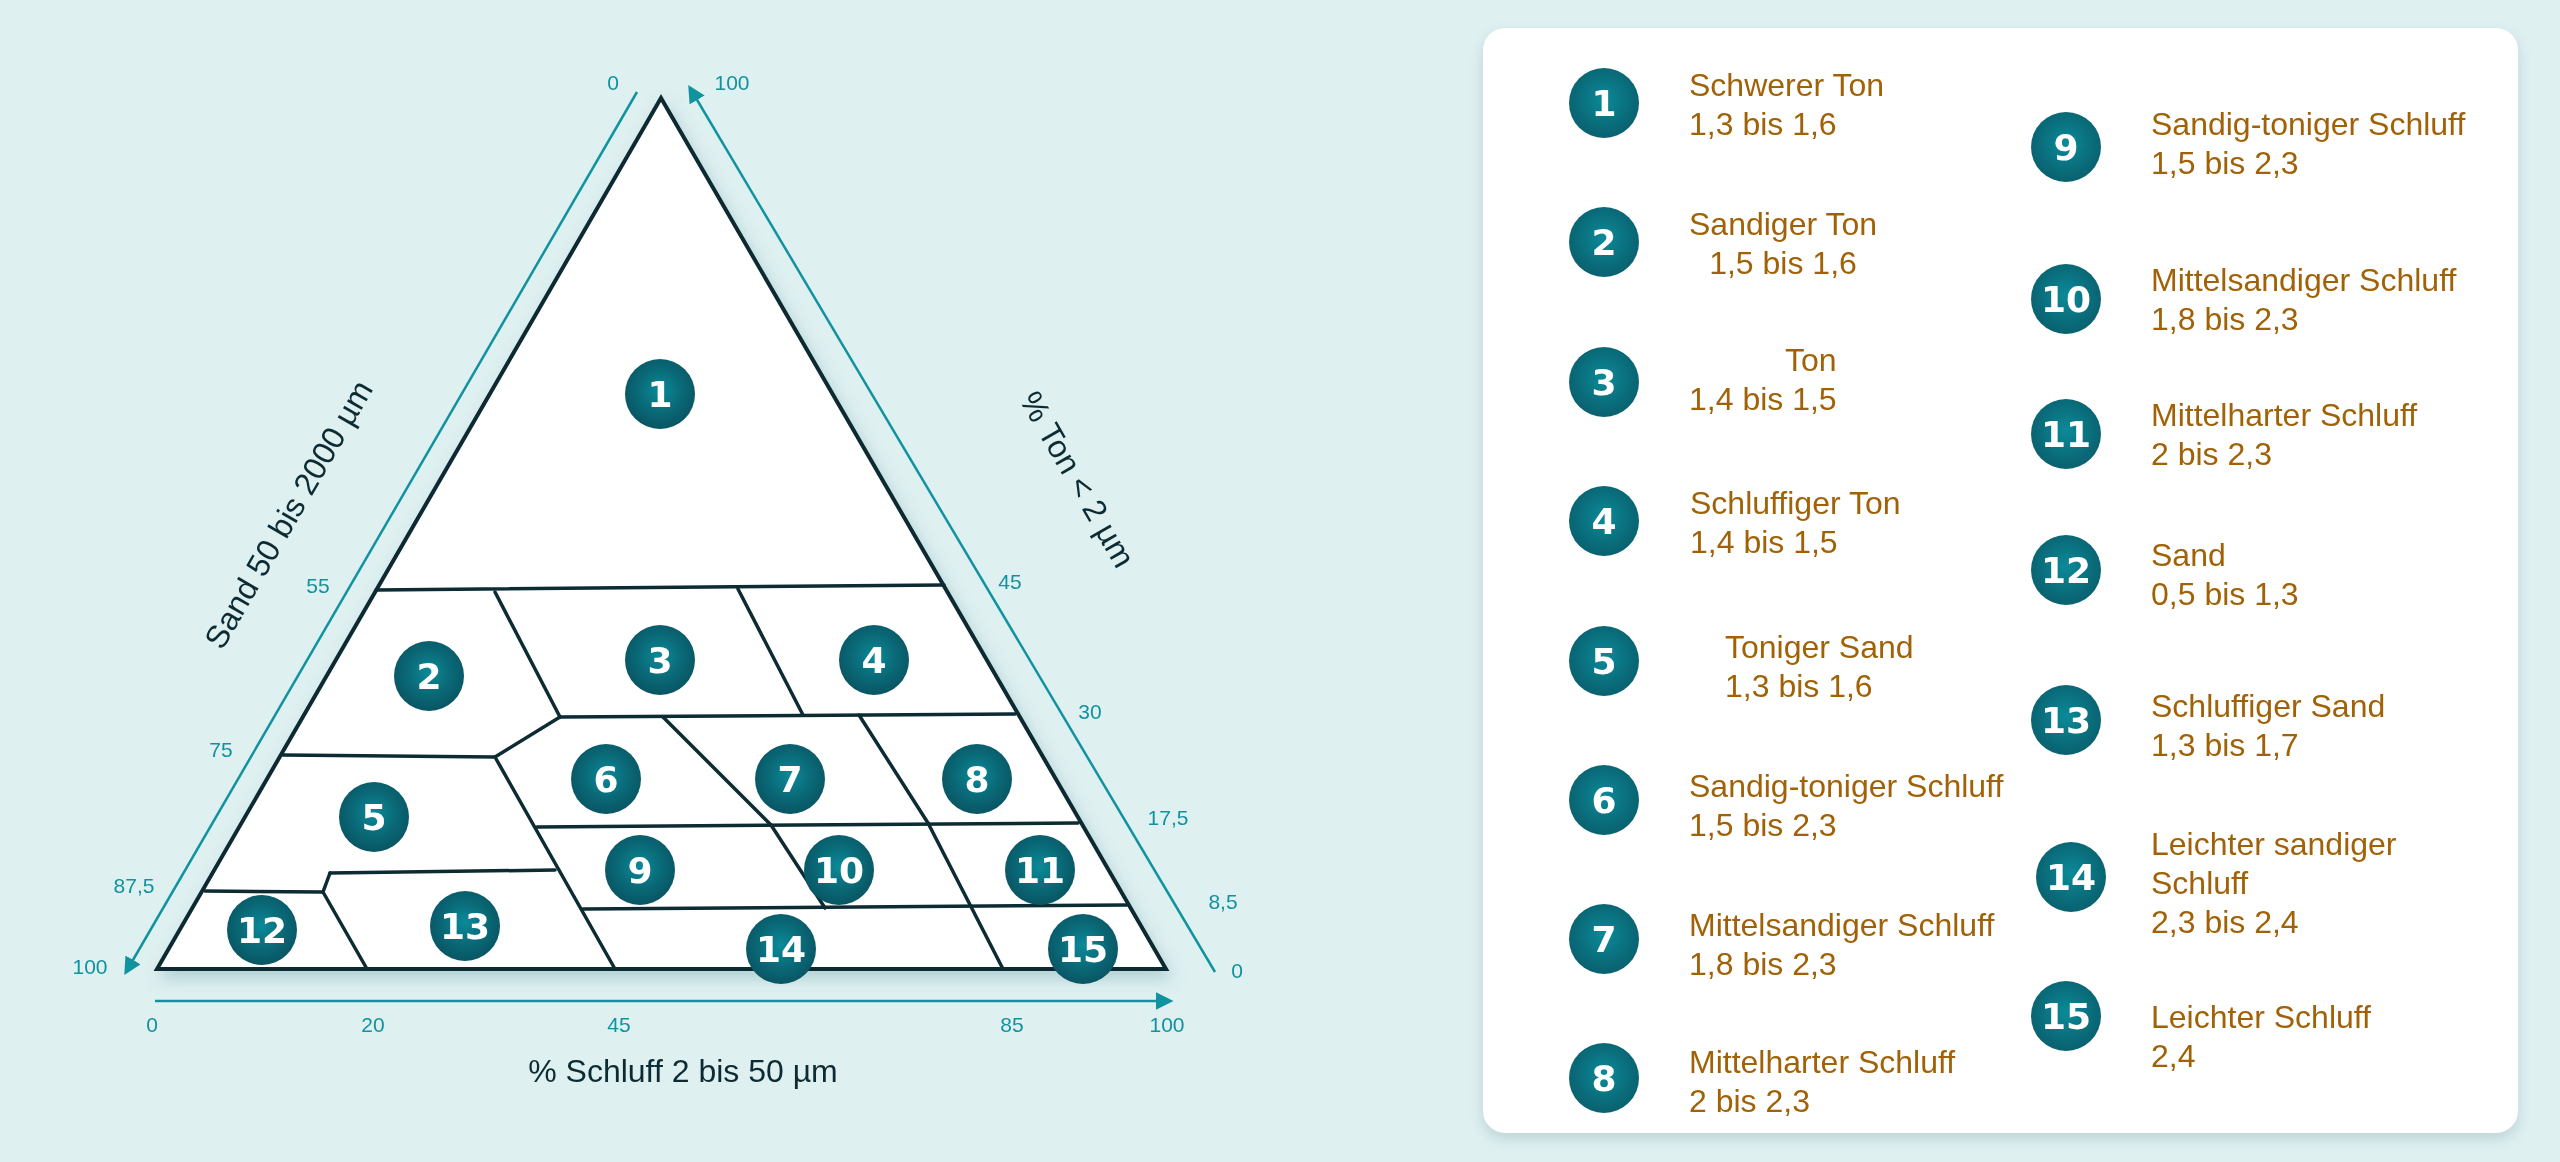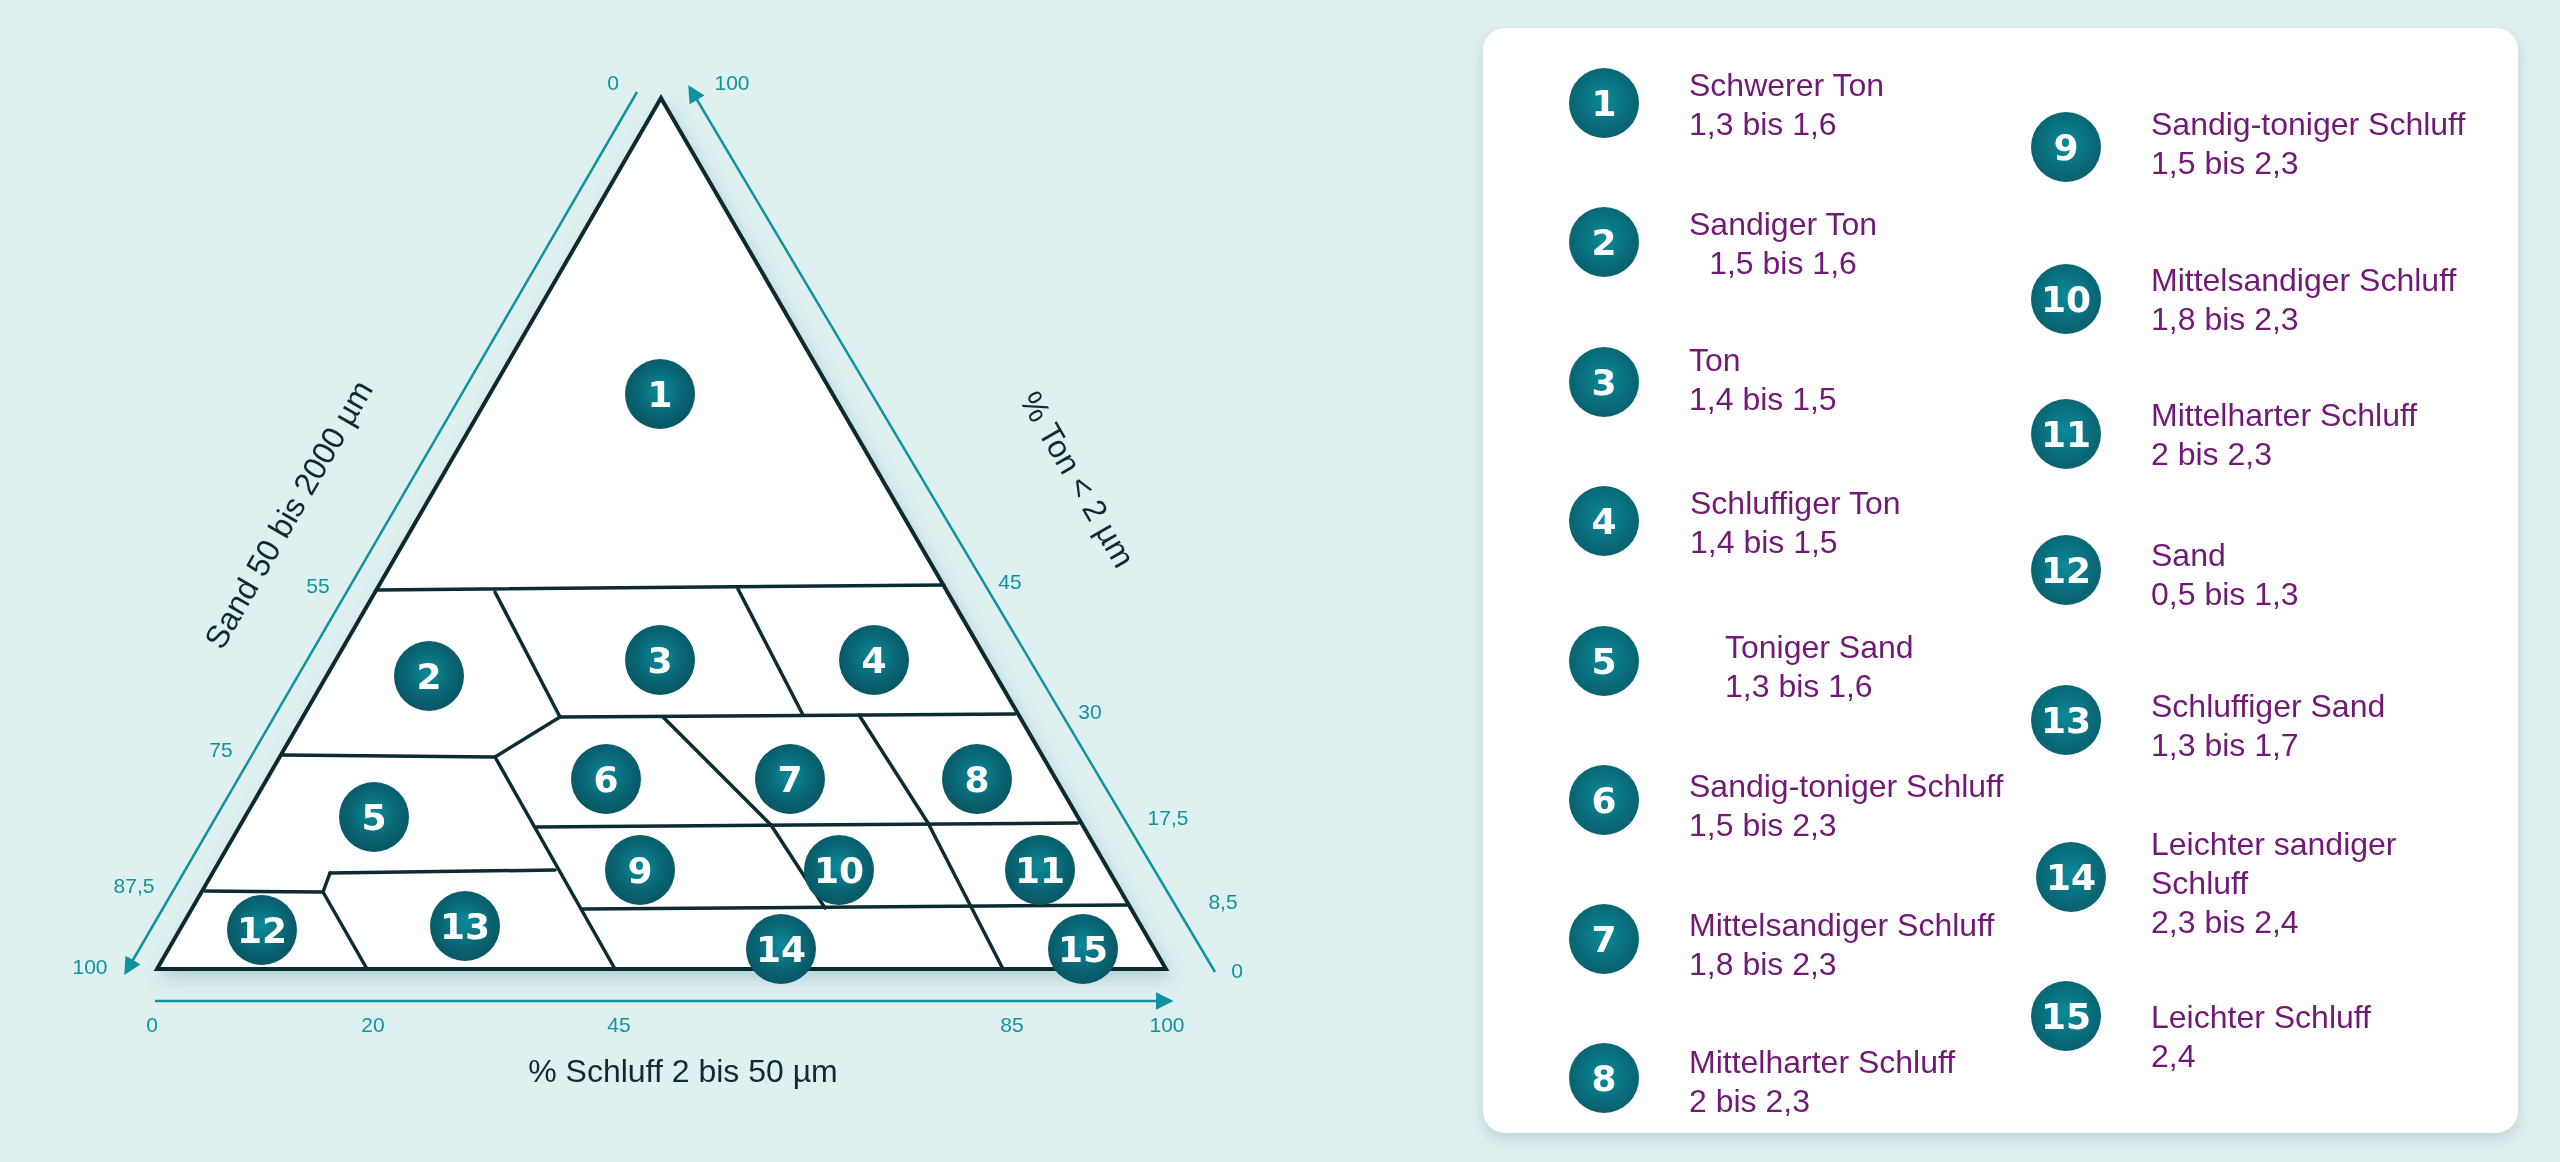--- a/index.html
+++ b/index.html
@@ -22,21 +22,21 @@
   }
   .legend-item { position:absolute; display:flex; align-items:center; }
   .legend-badge {
     width:70px; height:70px; border-radius:50%;
     background:radial-gradient(circle at 50% 45%, #0b8a99 0%, #0a6a78 55%, #095563 100%);
     color:#fff; font-family:"DejaVu Sans", sans-serif; font-weight:bold; font-size:36px;
     display:flex; align-items:center; justify-content:center;
     position:absolute;
   }
   .legend-text {
-    position:absolute; color:#701a75; font-size:32px; line-height:39px;
+    position:absolute; color:#a16207; font-size:32px; line-height:39px;
     white-space:nowrap;
   }
   .legend-text .name, .legend-text .range { display:block; }
 </style>
 </head>
 <body>
 
 <div id="diagram">
 <svg width="1400" height="1162" viewBox="0 0 1400 1162">
   <defs>
@@ -176,21 +176,21 @@
   </div>
   <div class="legend-item">
     <div class="legend-badge" style="left:86px;top:179px;">2</div>
     <div class="legend-text" style="left:206px;top:177px;text-align:center;">
       <span class="name">Sandiger Ton</span>
       <span class="range">1,5 bis 1,6</span>
     </div>
   </div>
   <div class="legend-item">
     <div class="legend-badge" style="left:86px;top:319px;">3</div>
-    <div class="legend-text" style="left:206px;top:313px;">
+    <div class="legend-text" style="left:206px;top:313px;text-align:right;">
       <span class="name">Ton</span>
       <span class="range">1,4 bis 1,5</span>
     </div>
   </div>
   <div class="legend-item">
     <div class="legend-badge" style="left:86px;top:458px;">4</div>
     <div class="legend-text" style="left:207px;top:456px;">
       <span class="name">Schluffiger Ton</span>
       <span class="range">1,4 bis 1,5</span>
     </div>

